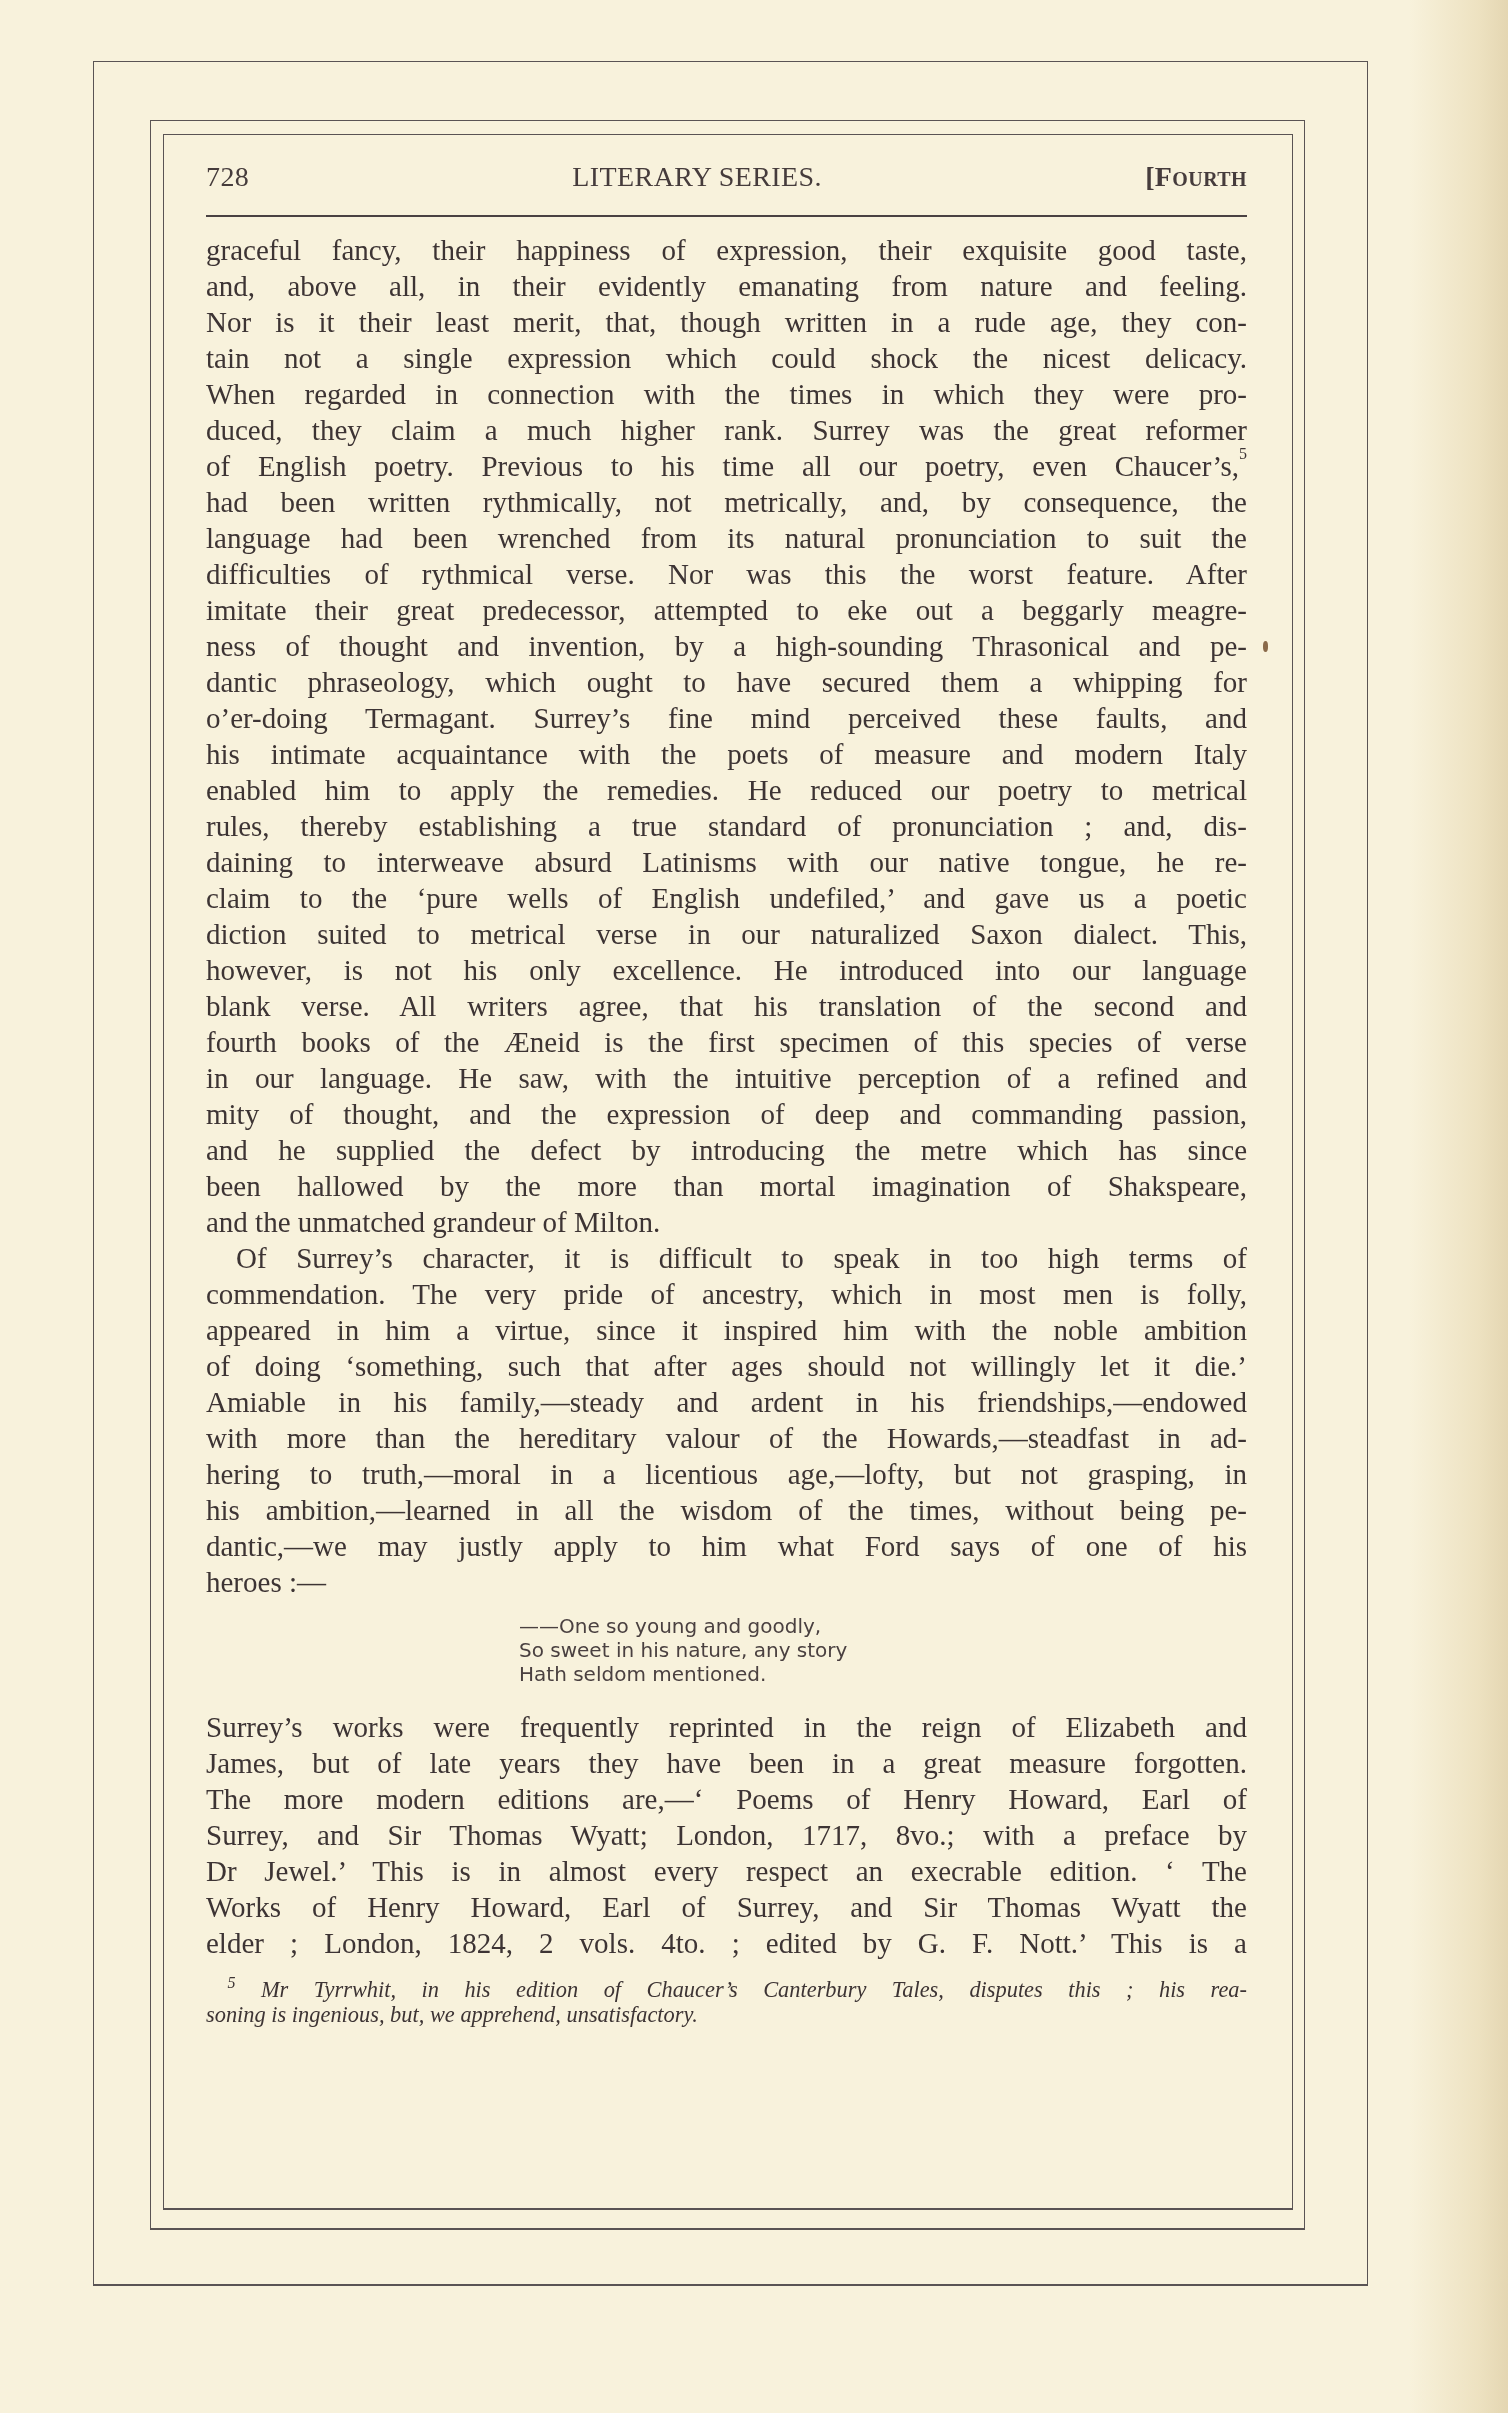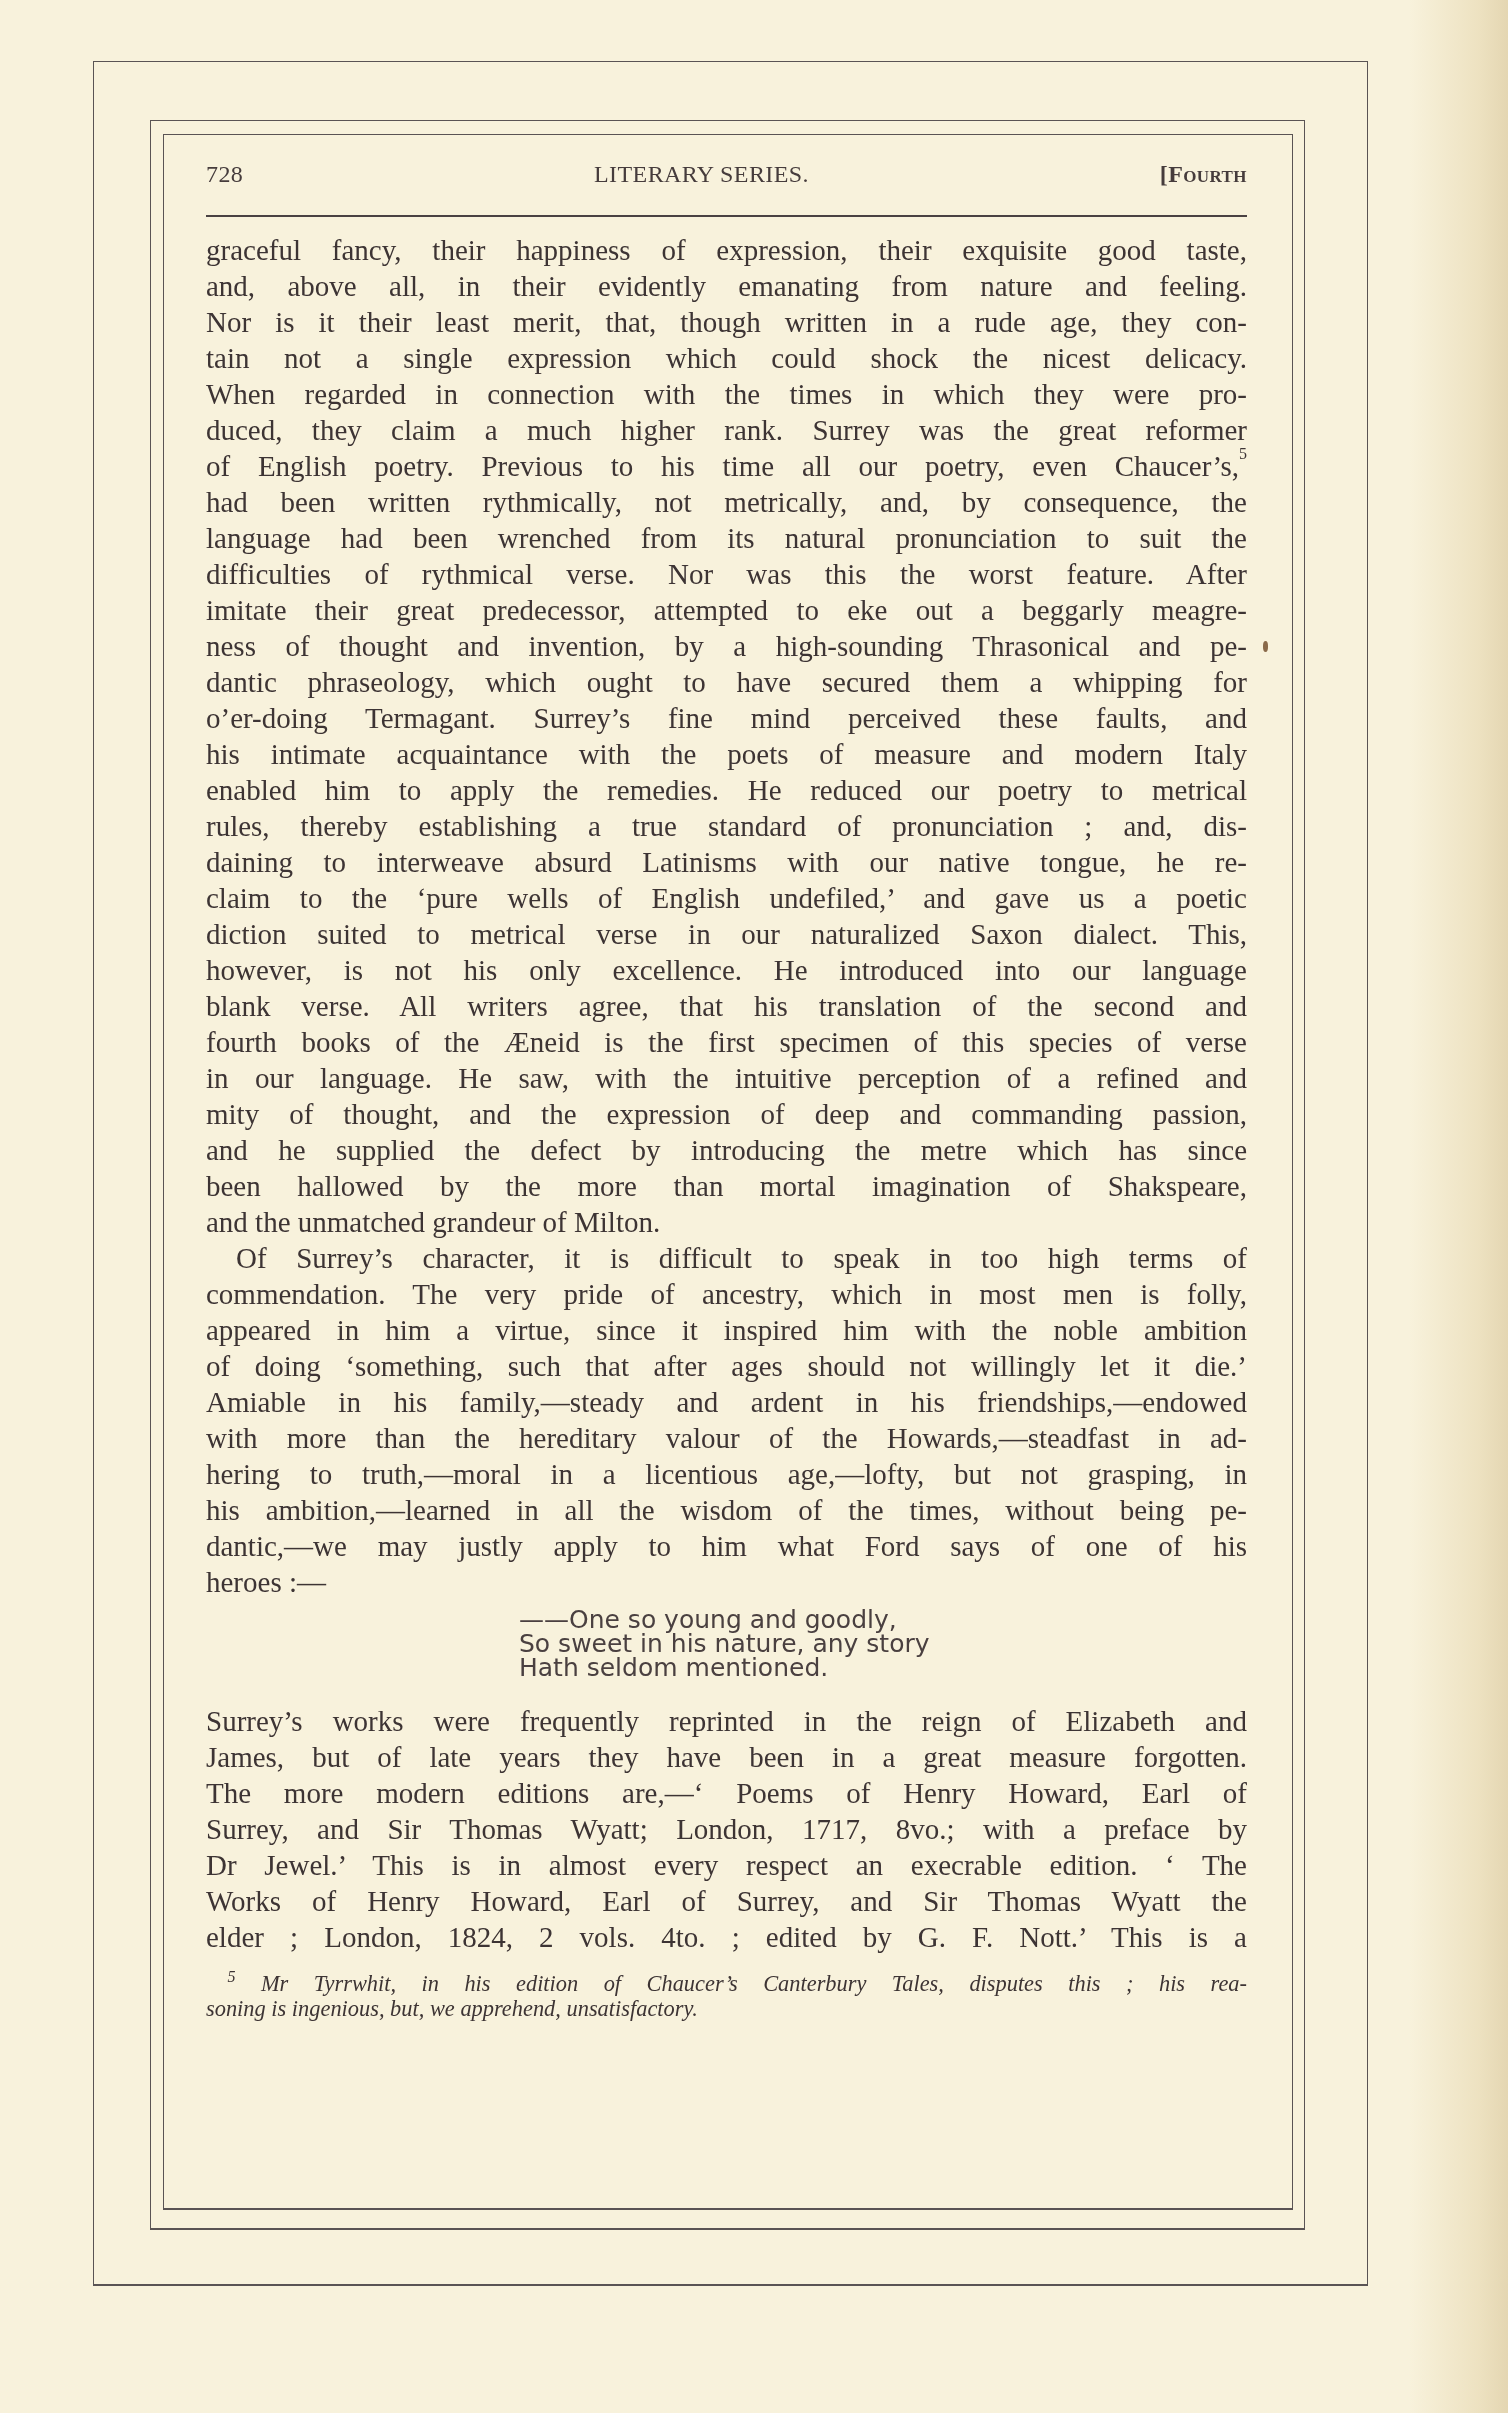--- a/index.html
+++ b/index.html
@@ -50,21 +50,21 @@
     .page {
       position: absolute;
       left: 206px; top: 161px;
       width: 1041px;
     }
     .running-head {
       display: flex;
       justify-content: space-between;
       align-items: baseline;
       height: 50px;
-      font-size: 24px;
+      font-size: 28px;
       color: #463c3c;
       letter-spacing: 0.4px;
     }
     .running-head .section {
       font-variant: small-caps;
       font-weight: bold;
       text-align: right;
     }
     .head-rule {
       height: 2.7px;
@@ -92,23 +92,23 @@
       text-align-last: left;
     }
     sup.fn {
       font-size: 16px;
       vertical-align: top;
       line-height: 1;
       position: relative;
       top: -1.8px;
     }
     .verse {
-      margin: 8px 0 23px 313px;
+      margin: 14px 0 23px 313px;
       font-family: "DejaVu Sans", "Liberation Sans", sans-serif;
-      font-size: 25px;
+      font-size: 20px;
       line-height: 24px;
       color: #4a4040;
     }
     .verse .v-line {
       display: block;
       white-space: nowrap;
     }
     .footnote {
       margin-top: 16px;
       font-size: 22.4px;

